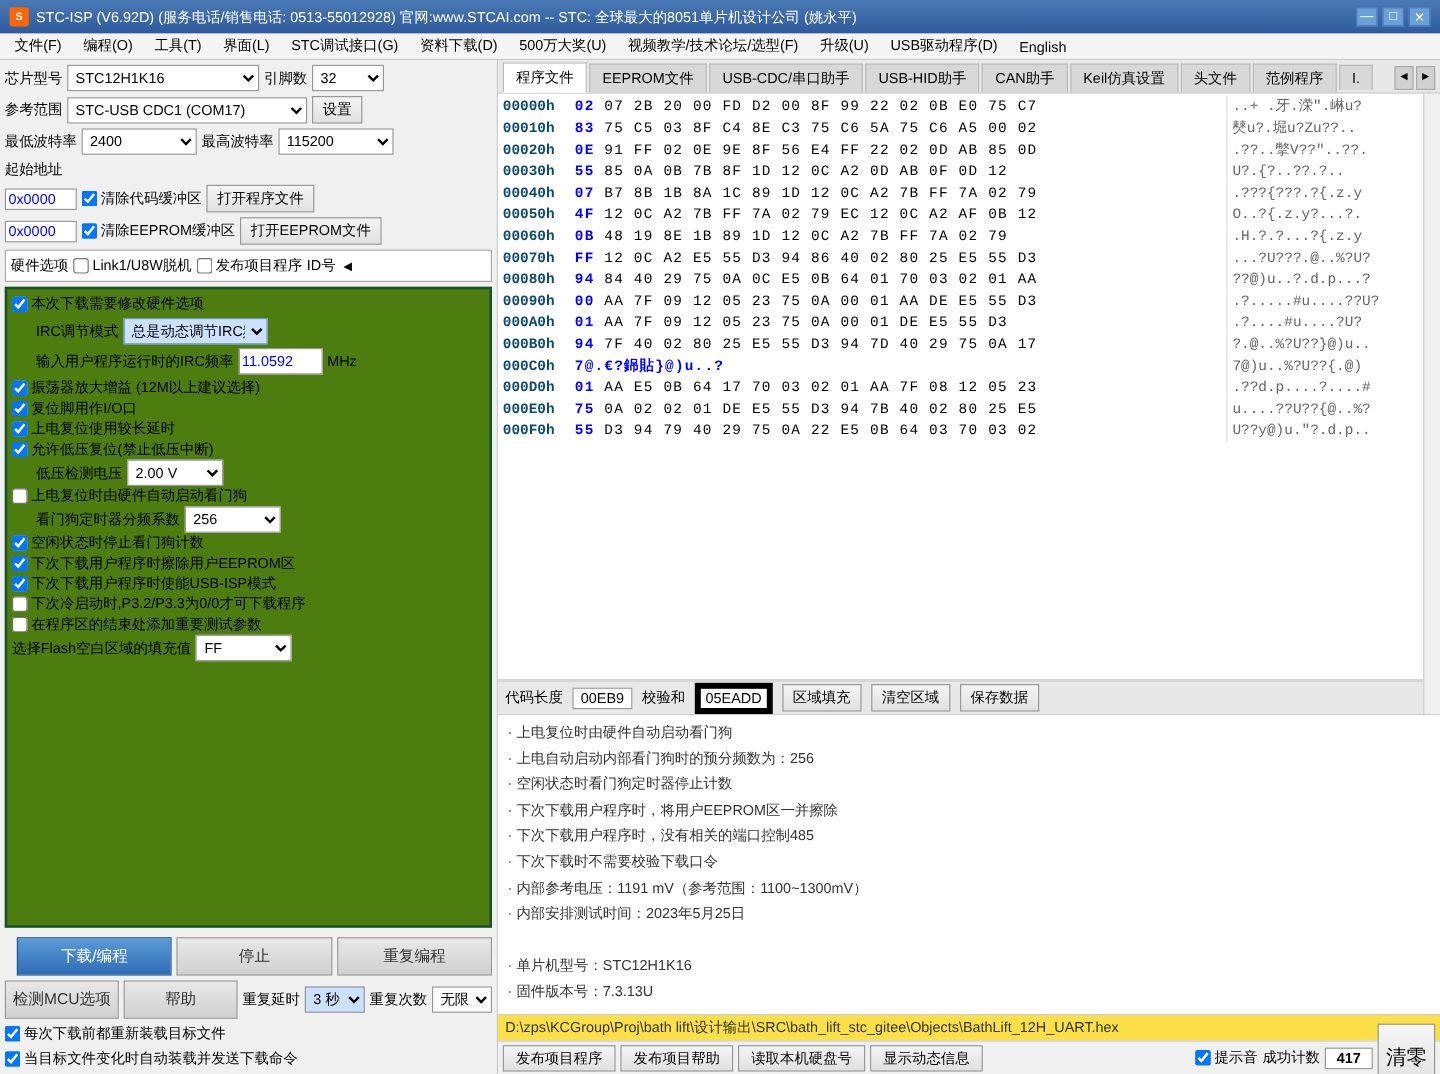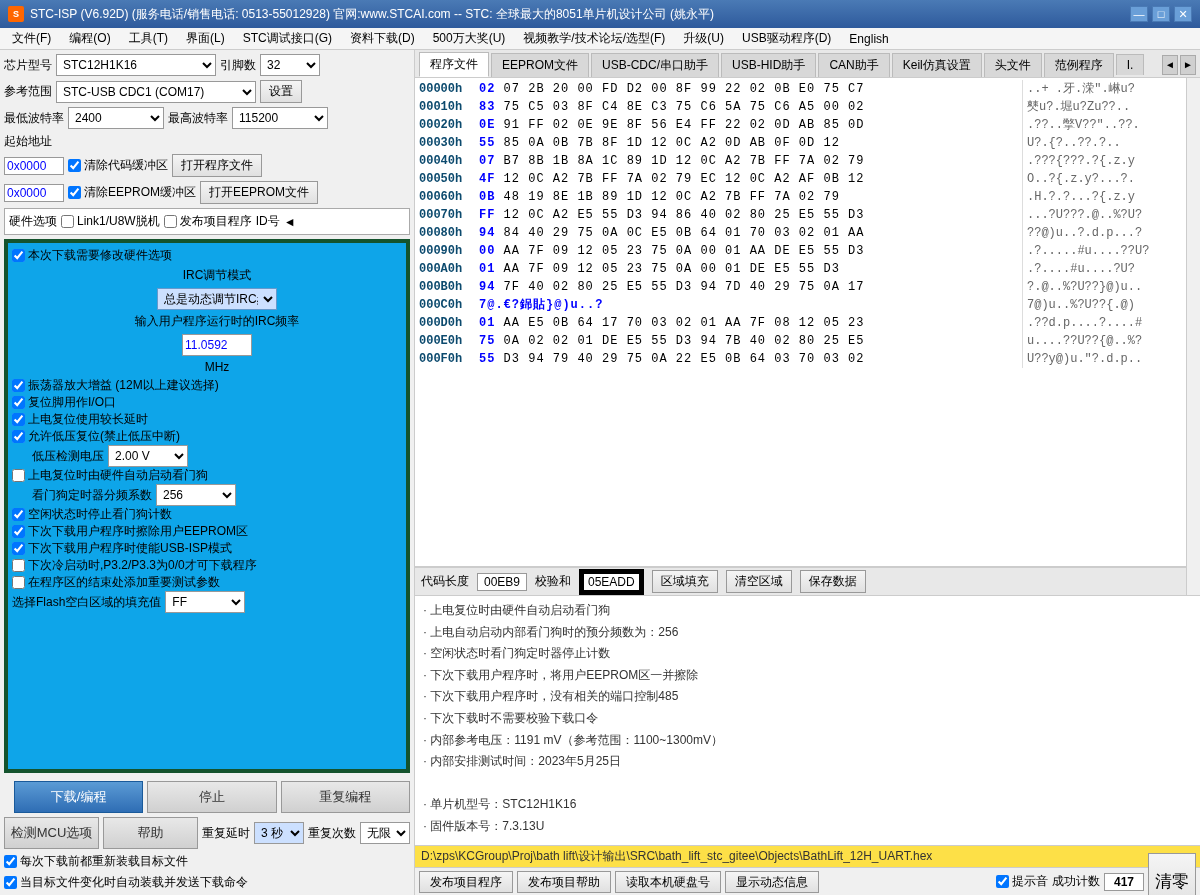--- a/index.html
+++ b/index.html
@@ -155,34 +155,33 @@
       gap: 3px;
       font-size: 12px;
       cursor: pointer;
     }
     .hardware-options {
       border: 1px solid #aaa;
       background: white;
       padding: 4px;
     }
     .section-scrollable {
-      border: 4px solid #14532d;
-      background: #0ea5e9;
+      border: 2px solid #14532d;
+      background: #4d7c0f;
       padding: 4px;
       overflow-y: auto;
       flex: 1;
       min-height: 200px;
     }
     .irc-row {
       display: flex;
       align-items: center;
       gap: 4px;
       margin: 3px 0;
       padding-left: 20px;
-      flex-direction: column;
     }
     .freq-select {
       width: 120px;
       height: 22px;
       font-size: 12px;
       background: #cce0ff;
       border: 1px solid #6699cc;
     }
     .freq-value {
       width: 70px;

